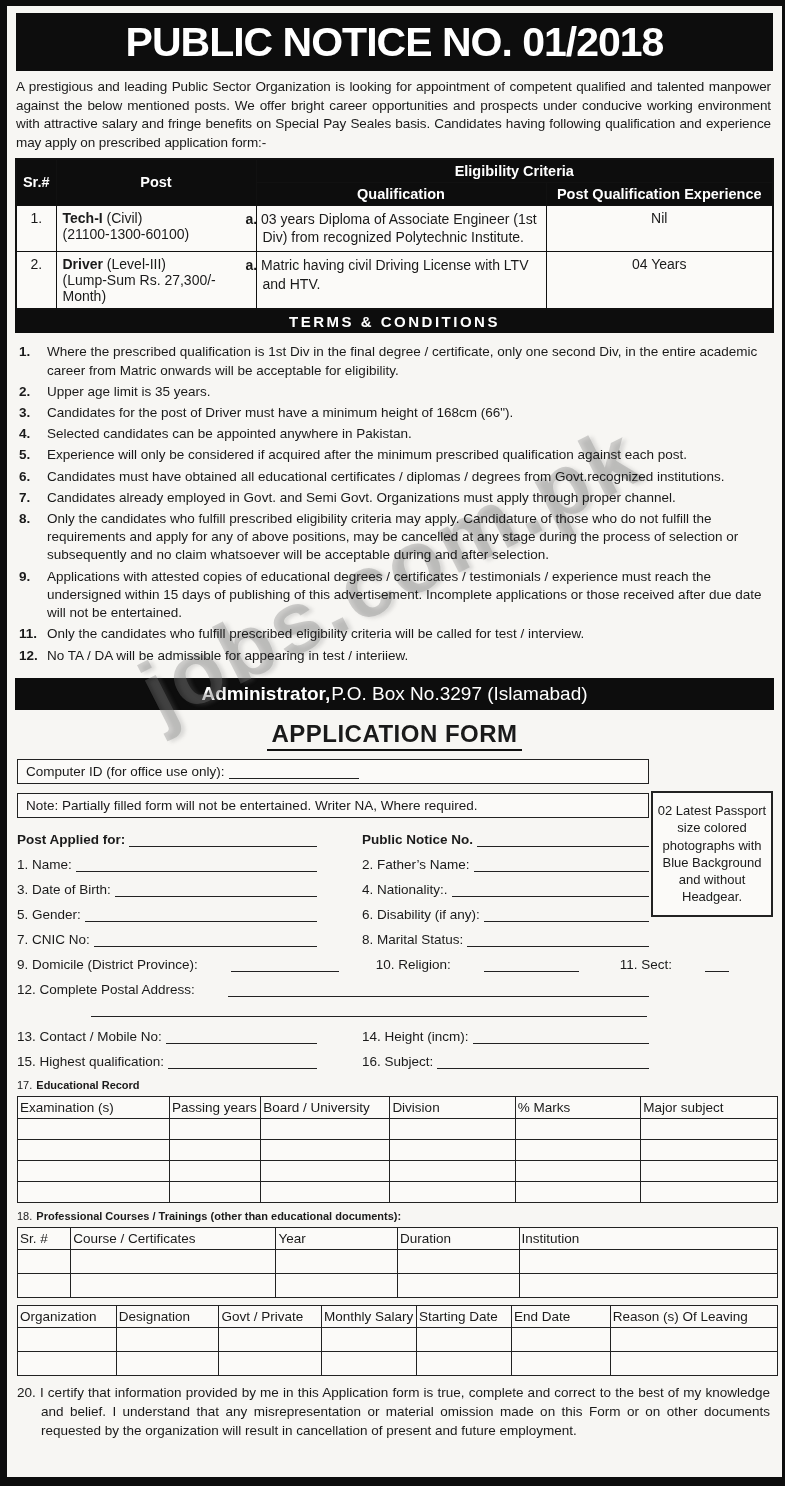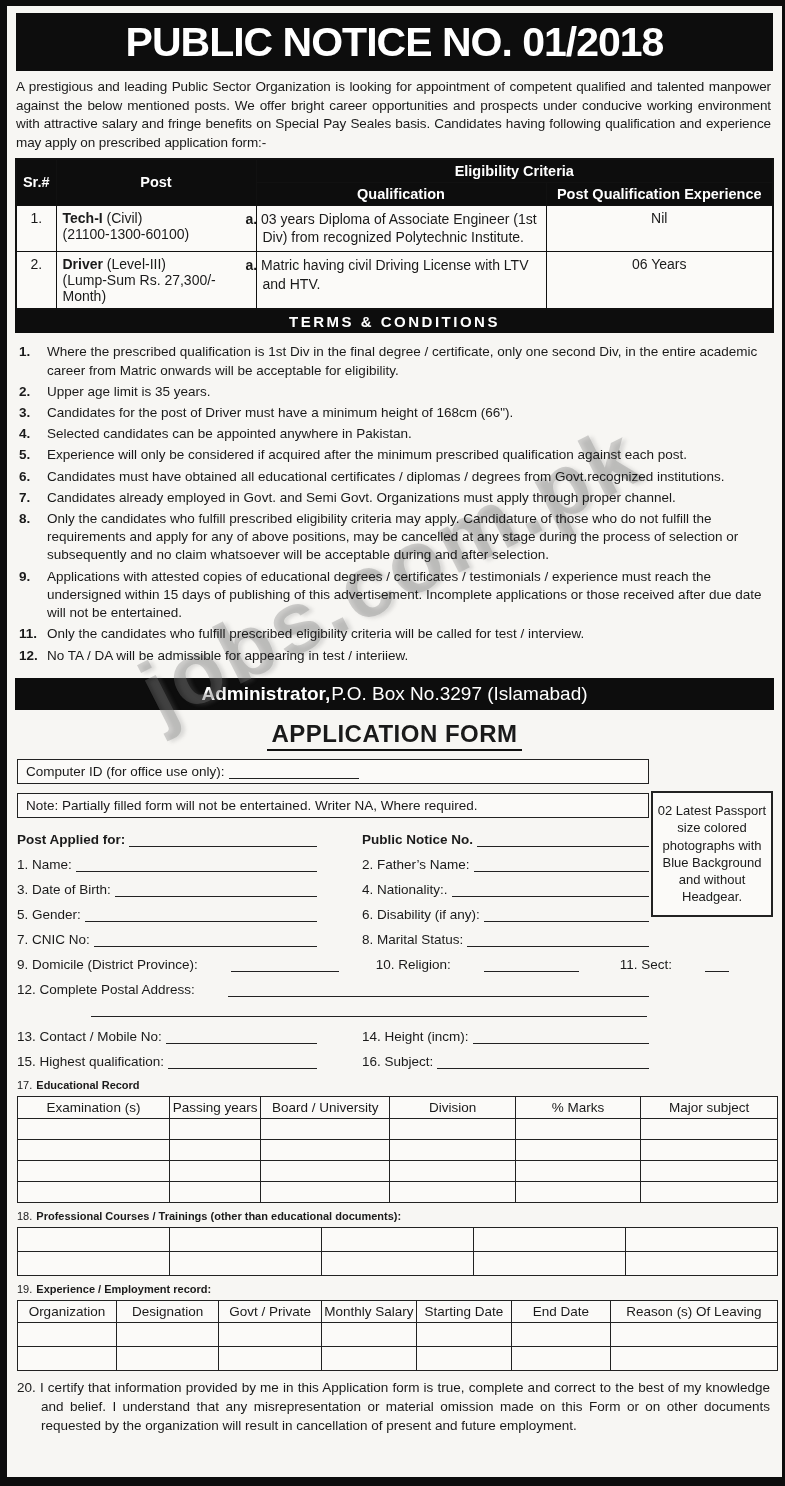--- a/index.html
+++ b/index.html
@@ -65,21 +65,21 @@
   .b { font-weight: 700; }
   .ln { flex: 1; border-bottom: 1.4px solid #222; height: 4px; min-width: 24px; display: inline-block; }
   .ln-fixed110 { flex: none; width: 108px; }
   .ln-fixed95 { flex: none; width: 95px; }
   .addr2 { margin: 16px 0 12px 74px; width: 556px; border-bottom: 1.4px solid #222; height: 4px; }
   .sec-h { font-size: 11px; margin: 2px 0 5px 10px; }
   .sec-h .num { margin-right: 4px; }
   .sec-h .t { font-weight: 700; }
   table.rec { border-collapse: collapse; width: 761px; margin: 0 12px 7px 10px; border: 1.6px solid #222; background: #fbfaf8; }
   table.rec th, table.rec td { border: 1.3px solid #222; font-weight: 400; }
-  table.rec th { font-size: 13.5px; padding: 3px 2px; text-align: center; }
+  table.rec th { font-size: 13.5px; padding: 3px 2px; text-align: left; }
   table.rec td { height: 21px; }
   table.rec.tall td { height: 24px; }
   .decl { margin: 5px 12px 0 10px; font-size: 13.5px; line-height: 1.42; padding-left: 24px; text-indent: -24px; text-align: justify; }
 </style>
 </head>
 <body>
 
 <div class="page">
 
   <div class="title-banner">
@@ -108,21 +108,21 @@
       <td class="qual"><b>a.</b><span> 03 years Diploma of Associate Engineer (1st Div) from recognized Polytechnic Institute.</span></td>
       <td class="expc">Nil</td>
     </tr>
     <tr>
       <td class="sr">2.</td>
       <td class="post">
         <div class="post-line1"><b>Driver</b><span> (Level-III)</span></div>
         <div>(Lump-Sum Rs. 27,300/- Month)</div>
       </td>
       <td class="qual"><b>a.</b><span> Matric having civil Driving License with LTV and HTV.</span></td>
-      <td class="expc">06 Years</td>
+      <td class="expc">04 Years</td>
     </tr>
   </tbody>
     </table>
 
   <div class="black-bar terms-bar">TERMS &amp; CONDITIONS</div>
 
   <div class="terms-wrap">
     <div class="watermark">jobs.com.pk</div>
     <div class="term">
         <span class="tn">1.</span>
@@ -321,40 +321,44 @@
           <td></td>
         </tr>
   </tbody>
     </table>
 
   <div class="sec-h">
     <span class="num">18.</span><span class="t">Professional Courses / Trainings (other than educational documents):</span>
   </div>
   <table class="rec tall">
     <tbody>
+        <tr>
+      <th style="width:7%">Sr. #</th>
+      <th style="width:27%">Course / Certificates</th>
+      <th style="width:16%">Year</th>
+      <th style="width:16%">Duration</th>
+      <th>Institution</th>
+    </tr>
     <tr>
           <td></td>
           <td></td>
           <td></td>
           <td></td>
           <td></td>
         </tr>
     <tr>
           <td></td>
           <td></td>
           <td></td>
           <td></td>
           <td></td>
         </tr>
   </tbody>
     </table>
 
-  <div class="sec-h">
-    <span class="num">19.</span><span class="t">Experience / Employment record:</span>
-  </div>
   <table class="rec tall">
     <tbody>
         <tr>
       <th style="width:13%">Organization</th>
       <th style="width:13.5%">Designation</th>
       <th style="width:13.5%">Govt / Private</th>
       <th style="width:12.5%">Monthly Salary</th>
       <th style="width:12.5%">Starting Date</th>
       <th style="width:13%">End Date</th>
       <th>Reason (s) Of Leaving</th>

